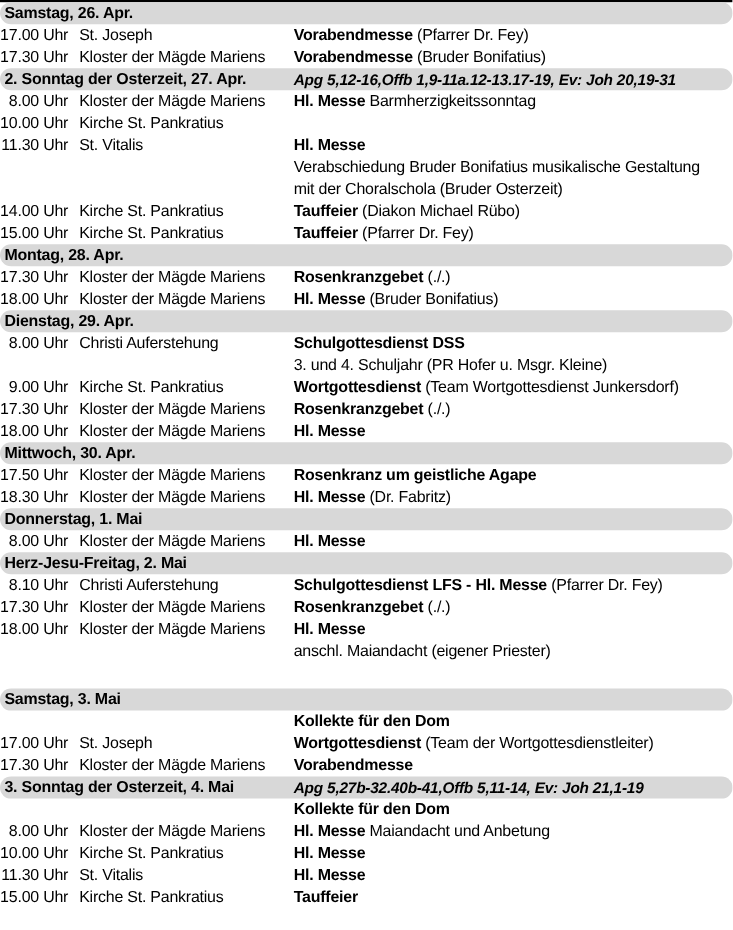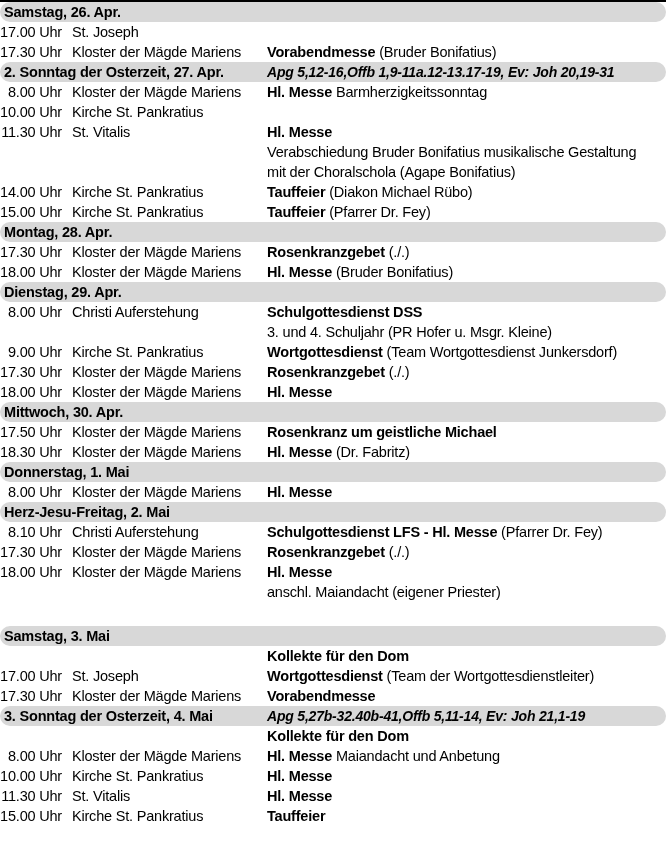--- a/index.html
+++ b/index.html
@@ -71,20 +71,21 @@
 <body>
 
 <div class="doc">
     <div class="row header">
       <span class="h-title">Samstag, 26. Apr.</span>
       <span class="h-readings"></span>
     </div>
     <div class="row">
       <span class="col-time">17.00 Uhr</span>
       <span class="col-loc">St. Joseph</span>
+      <span class="col-desc"><b>Vorabendmesse</b> (Pfarrer Dr. Fey)</span>
     </div>
     <div class="row">
       <span class="col-time">17.30 Uhr</span>
       <span class="col-loc">Kloster der Mägde Mariens</span>
       <span class="col-desc"><b>Vorabendmesse</b> (Bruder Bonifatius)</span>
     </div>
     <div class="row header">
       <span class="h-title">2. Sonntag der Osterzeit, 27. Apr.</span>
       <span class="h-readings">Apg 5,12-16,Offb 1,9-11a.12-13.17-19, Ev: Joh 20,19-31</span>
     </div>
@@ -103,21 +104,21 @@
       <span class="col-desc"><b>Hl. Messe</b></span>
     </div>
     <div class="row">
       <span class="col-time"></span>
       <span class="col-loc"></span>
       <span class="col-desc">Verabschiedung Bruder Bonifatius musikalische Gestaltung</span>
     </div>
     <div class="row">
       <span class="col-time"></span>
       <span class="col-loc"></span>
-      <span class="col-desc">mit der Choralschola (Agape Bonifatius)</span>
+      <span class="col-desc">mit der Choralschola (Bruder Osterzeit)</span>
     </div>
     <div class="row">
       <span class="col-time">14.00 Uhr</span>
       <span class="col-loc">Kirche St. Pankratius</span>
       <span class="col-desc"><b>Tauffeier</b> (Diakon Michael Rübo)</span>
     </div>
     <div class="row">
       <span class="col-time">15.00 Uhr</span>
       <span class="col-loc">Kirche St. Pankratius</span>
       <span class="col-desc"><b>Tauffeier</b> (Pfarrer Dr. Fey)</span>
@@ -165,21 +166,21 @@
       <span class="col-loc">Kloster der Mägde Mariens</span>
       <span class="col-desc"><b>Hl. Messe</b></span>
     </div>
     <div class="row header">
       <span class="h-title">Mittwoch, 30. Apr.</span>
       <span class="h-readings"></span>
     </div>
     <div class="row">
       <span class="col-time">17.50 Uhr</span>
       <span class="col-loc">Kloster der Mägde Mariens</span>
-      <span class="col-desc"><b>Rosenkranz um geistliche Michael</b></span>
+      <span class="col-desc"><b>Rosenkranz um geistliche Agape</b></span>
     </div>
     <div class="row">
       <span class="col-time">18.30 Uhr</span>
       <span class="col-loc">Kloster der Mägde Mariens</span>
       <span class="col-desc"><b>Hl. Messe</b> (Dr. Fabritz)</span>
     </div>
     <div class="row header">
       <span class="h-title">Donnerstag, 1. Mai</span>
       <span class="h-readings"></span>
     </div>

